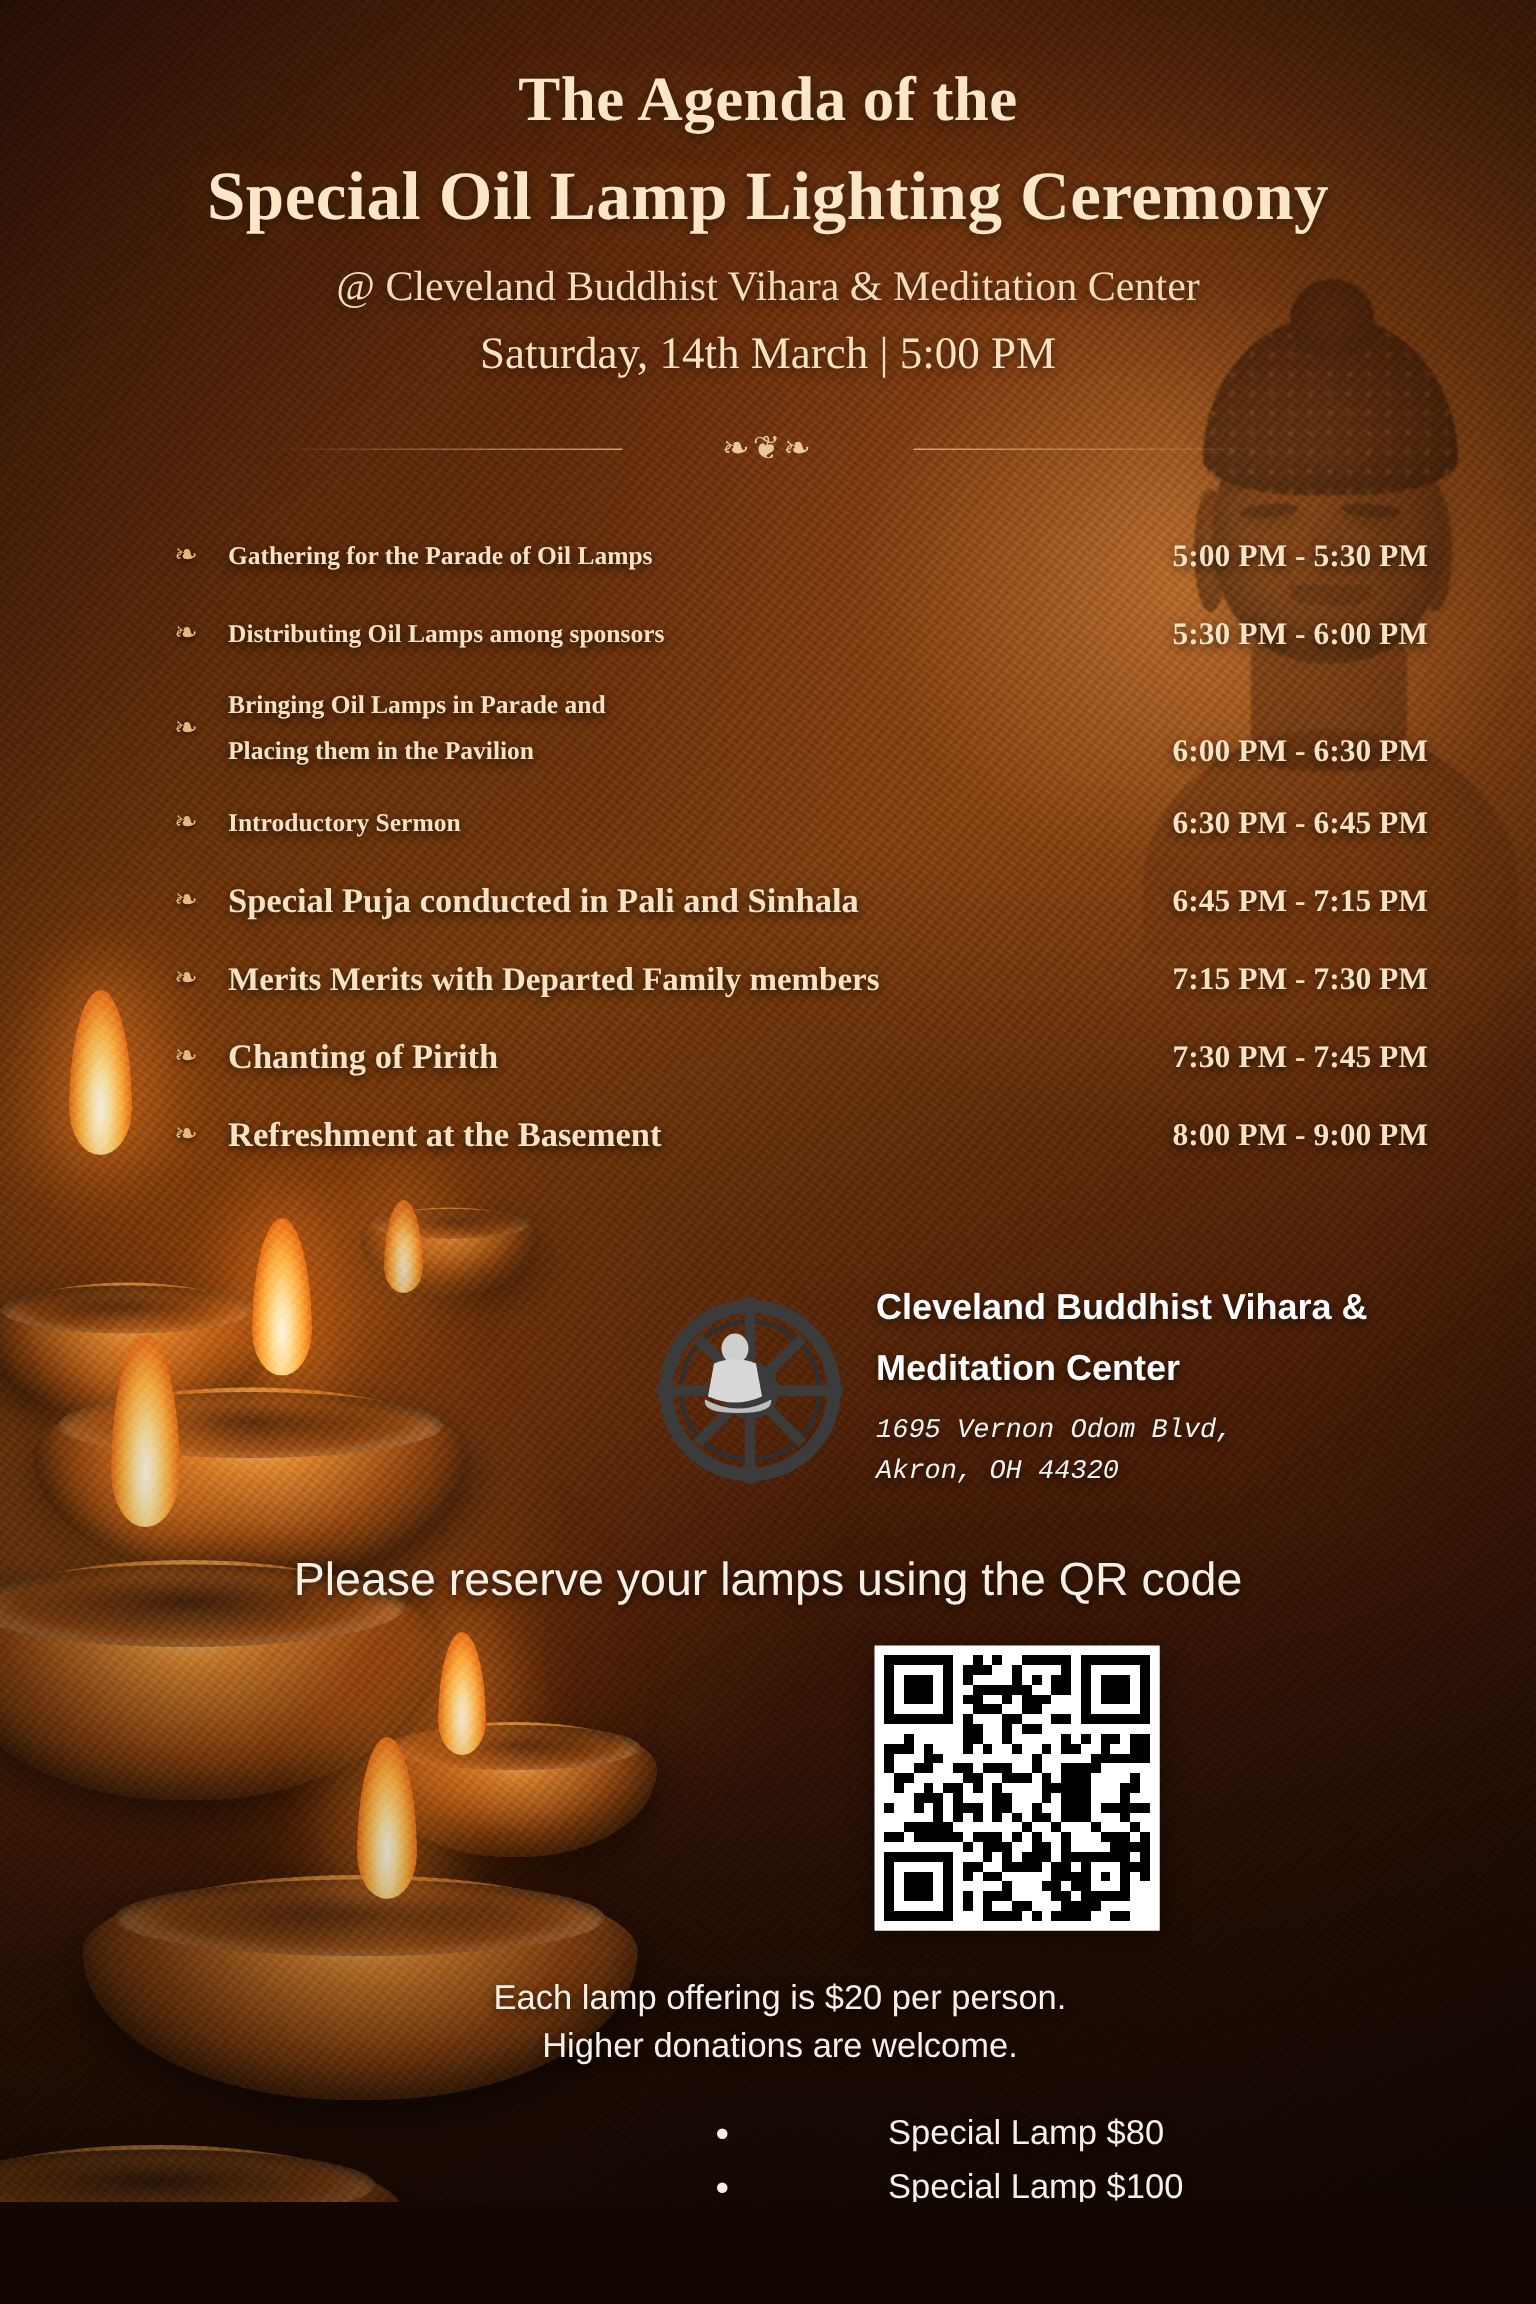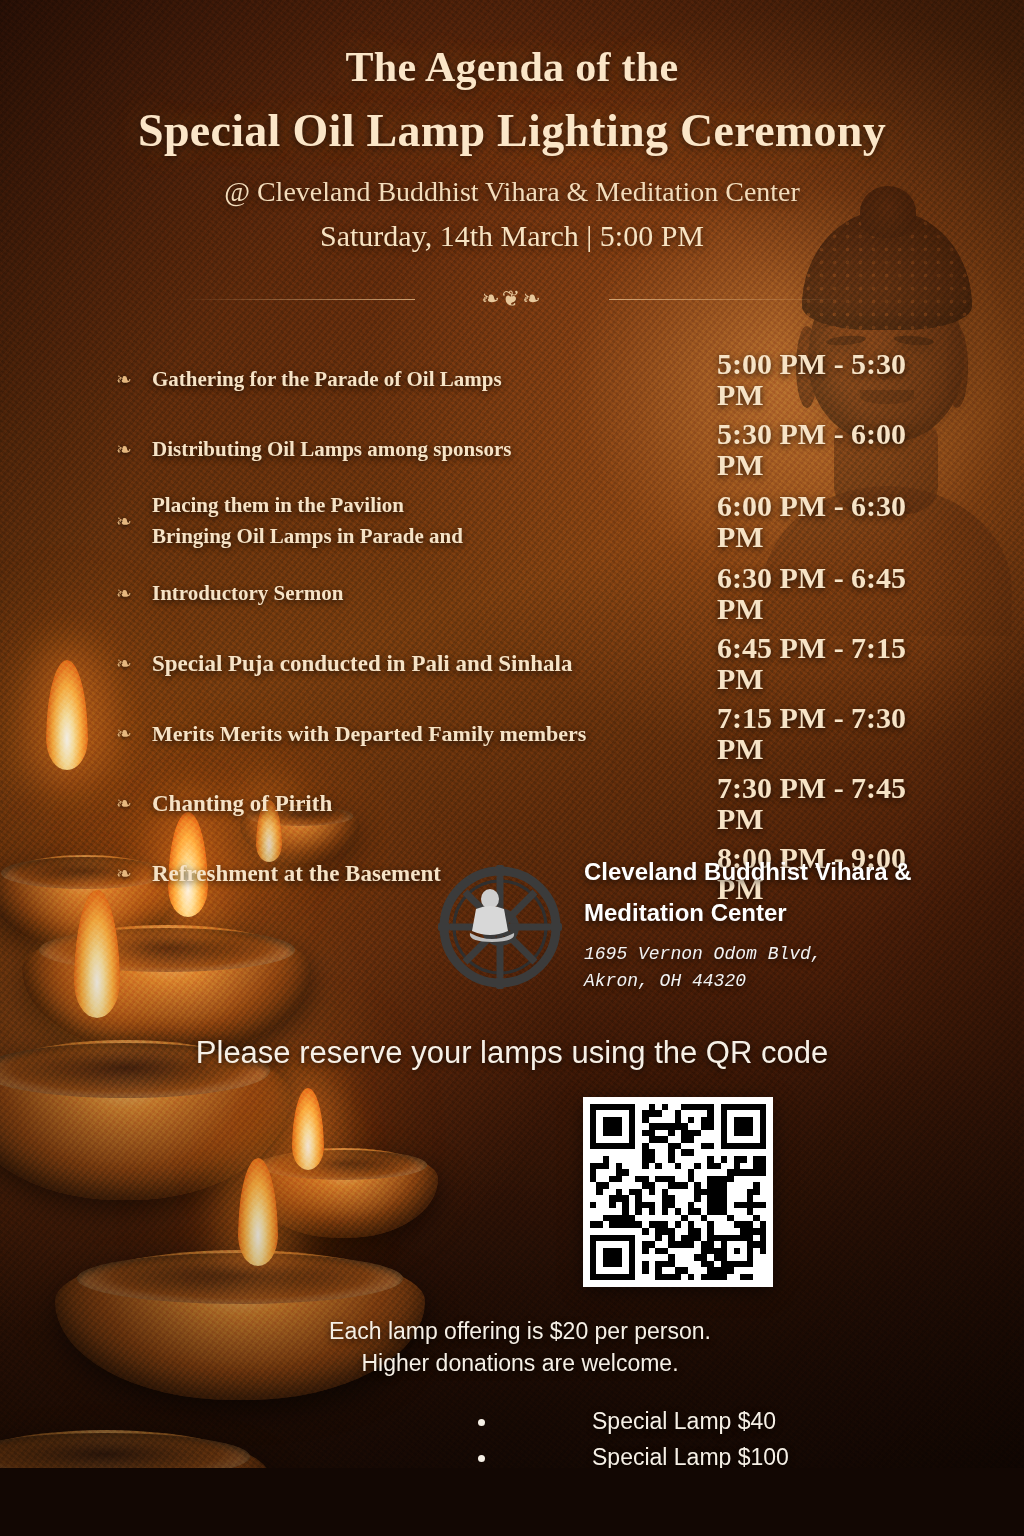--- a/index.html
+++ b/index.html
@@ -258,32 +258,32 @@
     flex: 0 0 56px;
     text-align: center;
     color: #e6b87f;
     font-size: 19px;
     text-shadow: 0 1px 4px rgba(0,0,0,0.7);
     line-height: 1;
   }
   .item-label {
     flex: 1 1 auto;
     color: #f6e3c6;
-    font-size: 21px;
+    font-size: 17px;
     line-height: 31px;
     font-weight: bold;
     text-shadow: 0 2px 7px rgba(0,0,0,0.75);
   }
   .row.small .item-label { font-size: 23px; }
   .row.smaller .item-label { font-size: 22px; }
   .item-time {
     flex: 0 0 235px;
-    text-align: left;
+    text-align: right;
     color: #f6e3c6;
-    font-size: 30px;
+    font-size: 21px;
     line-height: 31px;
     font-weight: bold;
     text-shadow: 0 2px 7px rgba(0,0,0,0.75);
   }
   .row.two-line { min-height: 66px; align-items: center; }
   .row.two-line .item-time { align-self: flex-end; padding-bottom: 2px; }
 
   
   .venue {
     position: absolute;
@@ -467,22 +467,22 @@
 
       <div class="row">
         <div class="bullet">❧</div>
         <div class="item-label">Distributing Oil Lamps among sponsors</div>
         <div class="item-time">5:30 PM - 6:00 PM</div>
       </div>
 
       <div class="row two-line">
         <div class="bullet">❧</div>
         <div class="item-label">
+          <div>Bringing Oil Lamps in Parade and</div>
           <div>Placing them in the Pavilion</div>
-          <div>Bringing Oil Lamps in Parade and</div>
         </div>
         <div class="item-time">6:00 PM - 6:30 PM</div>
       </div>
 
       <div class="row">
         <div class="bullet">❧</div>
         <div class="item-label">Introductory Sermon</div>
         <div class="item-time">6:30 PM - 6:45 PM</div>
       </div>
 
@@ -920,21 +920,21 @@
     </div>
 
     <div class="price-note">
       <div>Each lamp offering is $20 per person.</div>
       <div>Higher donations are welcome.</div>
     </div>
 
     <div class="special-list">
       <div class="special-row">
         <span class="dot"></span>
-        <span class="txt">Special Lamp $40</span>
+        <span class="txt">Special Lamp $80</span>
       </div>
       <div class="special-row">
         <span class="dot"></span>
         <span class="txt">Special Lamp $100</span>
       </div>
     </div>
 
   </div>
 </div>
 

